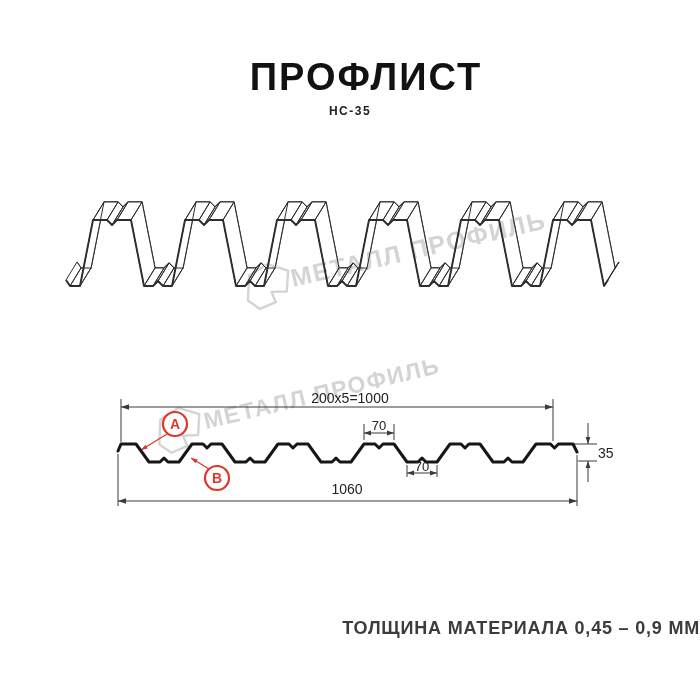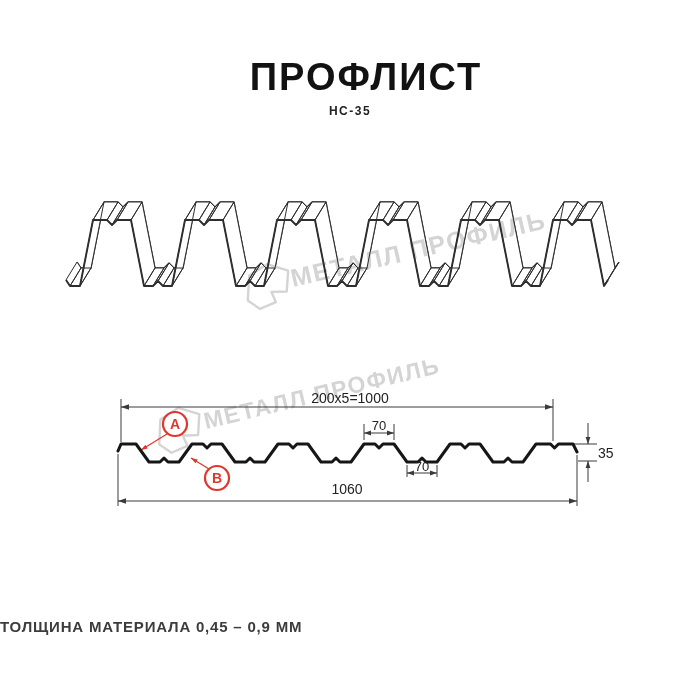--- a/index.html
+++ b/index.html
@@ -2,22 +2,22 @@
 <html style="--red: #e0362b; --wm: #d4d4d4;"><head>
 <meta charset="utf-8">
 <style>
   html,body{margin:0;padding:0;background:#fff;}
   .page{position:relative;width:700px;height:700px;background:#fff;overflow:hidden;
         font-family:"Liberation Sans",sans-serif;}
   .title{position:absolute;top:56px;left:16px;width:700px;text-align:center;
          font-size:38px;font-weight:800;letter-spacing:2px;color:#121212;}
   .subtitle{position:absolute;top:104px;left:0;width:700px;text-align:center;
          font-size:12px;font-weight:700;letter-spacing:1.5px;color:#222;}
-  .footer{position:absolute;top:618px;left:0;width:700px;text-align:left;
-         font-size:15px;font-weight:600;letter-spacing:.8px;color:#3c3c3c;}
+  .footer{position:absolute;top:618px;left:0;width:700px;text-align:right;
+         font-size:18px;font-weight:600;letter-spacing:.8px;color:#3c3c3c;}
   svg{position:absolute;left:0;}
   #svg3d{top:165px;width:700px;height:160px;}
   #svgcross{top:330px;width:700px;height:200px;}
   svg text{font-family:"Liberation Sans",sans-serif;}
   .wm-logo{fill:none;stroke:var(--wm,#d4d4d4);stroke-width:2.4;stroke-linejoin:round;}
   .wm-text{fill:var(--wm,#d4d4d4);font-weight:700;letter-spacing:1.5px;}
   #svg3d .wm-text{font-size:25px;}
   #svgcross .wm-text{font-size:23px;}
   .dim-t{font-size:14px;fill:#222;text-anchor:middle;}
   .dim-s{font-size:13px;fill:#222;text-anchor:middle;}

